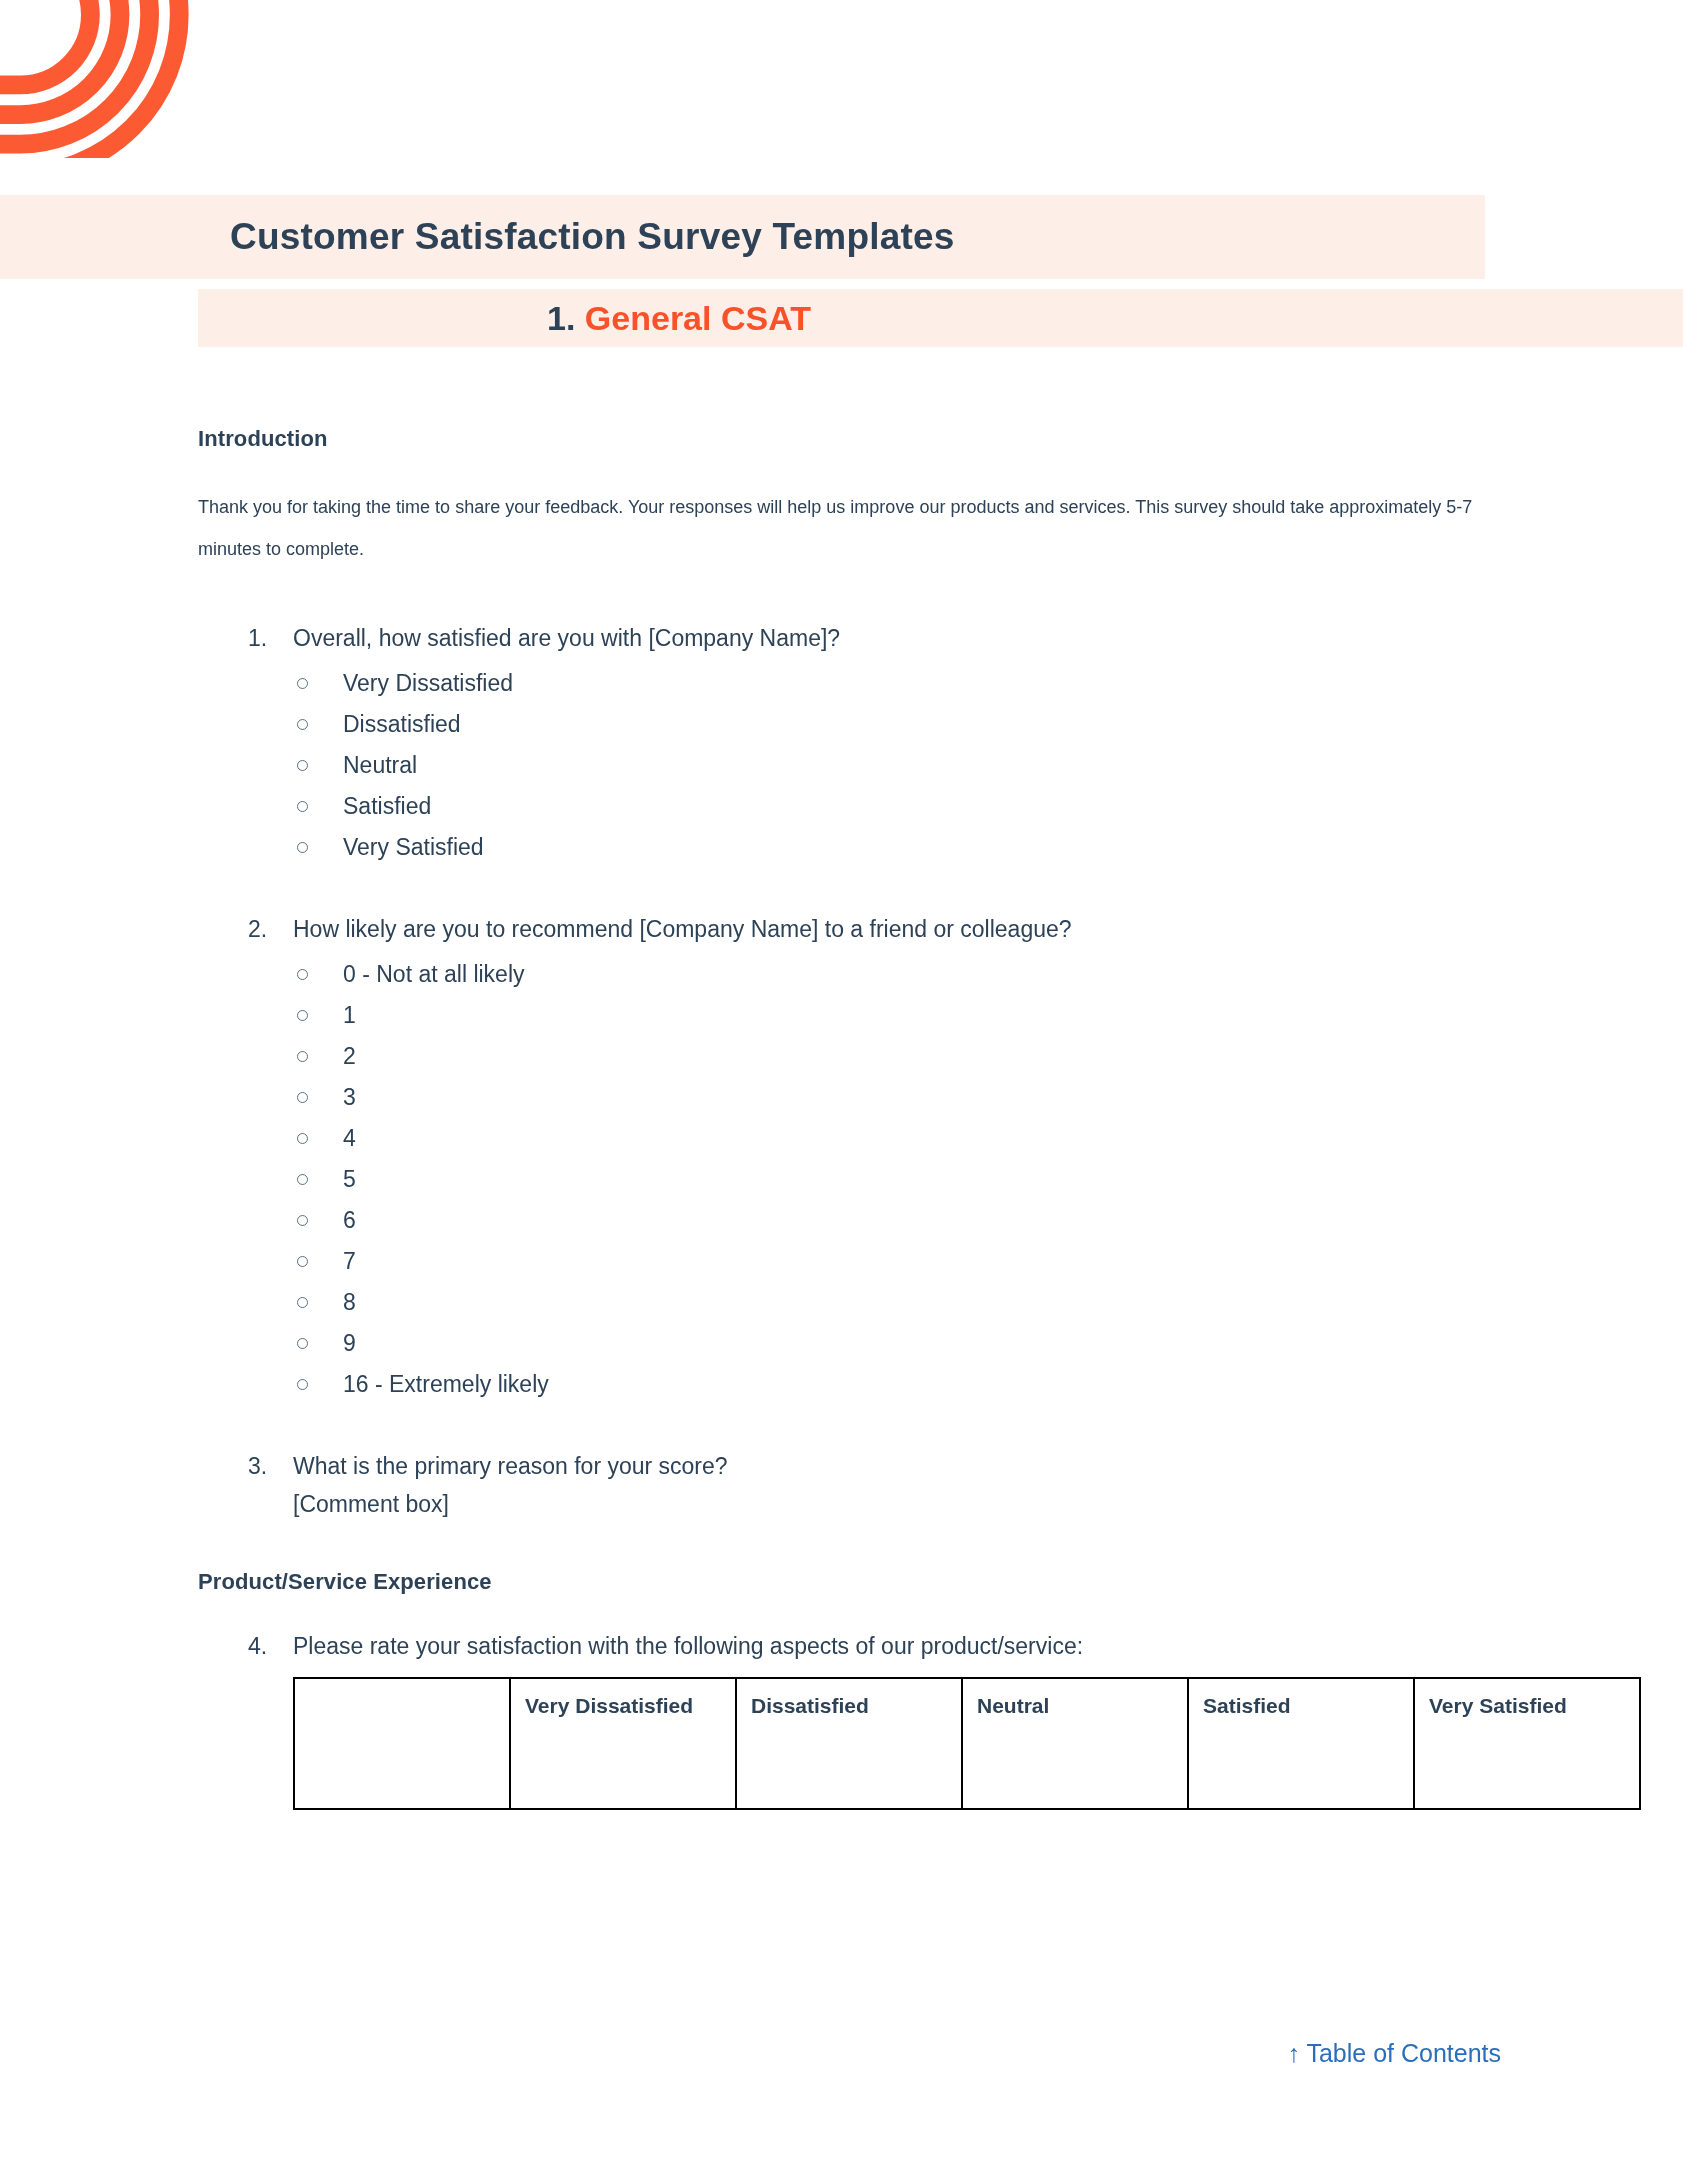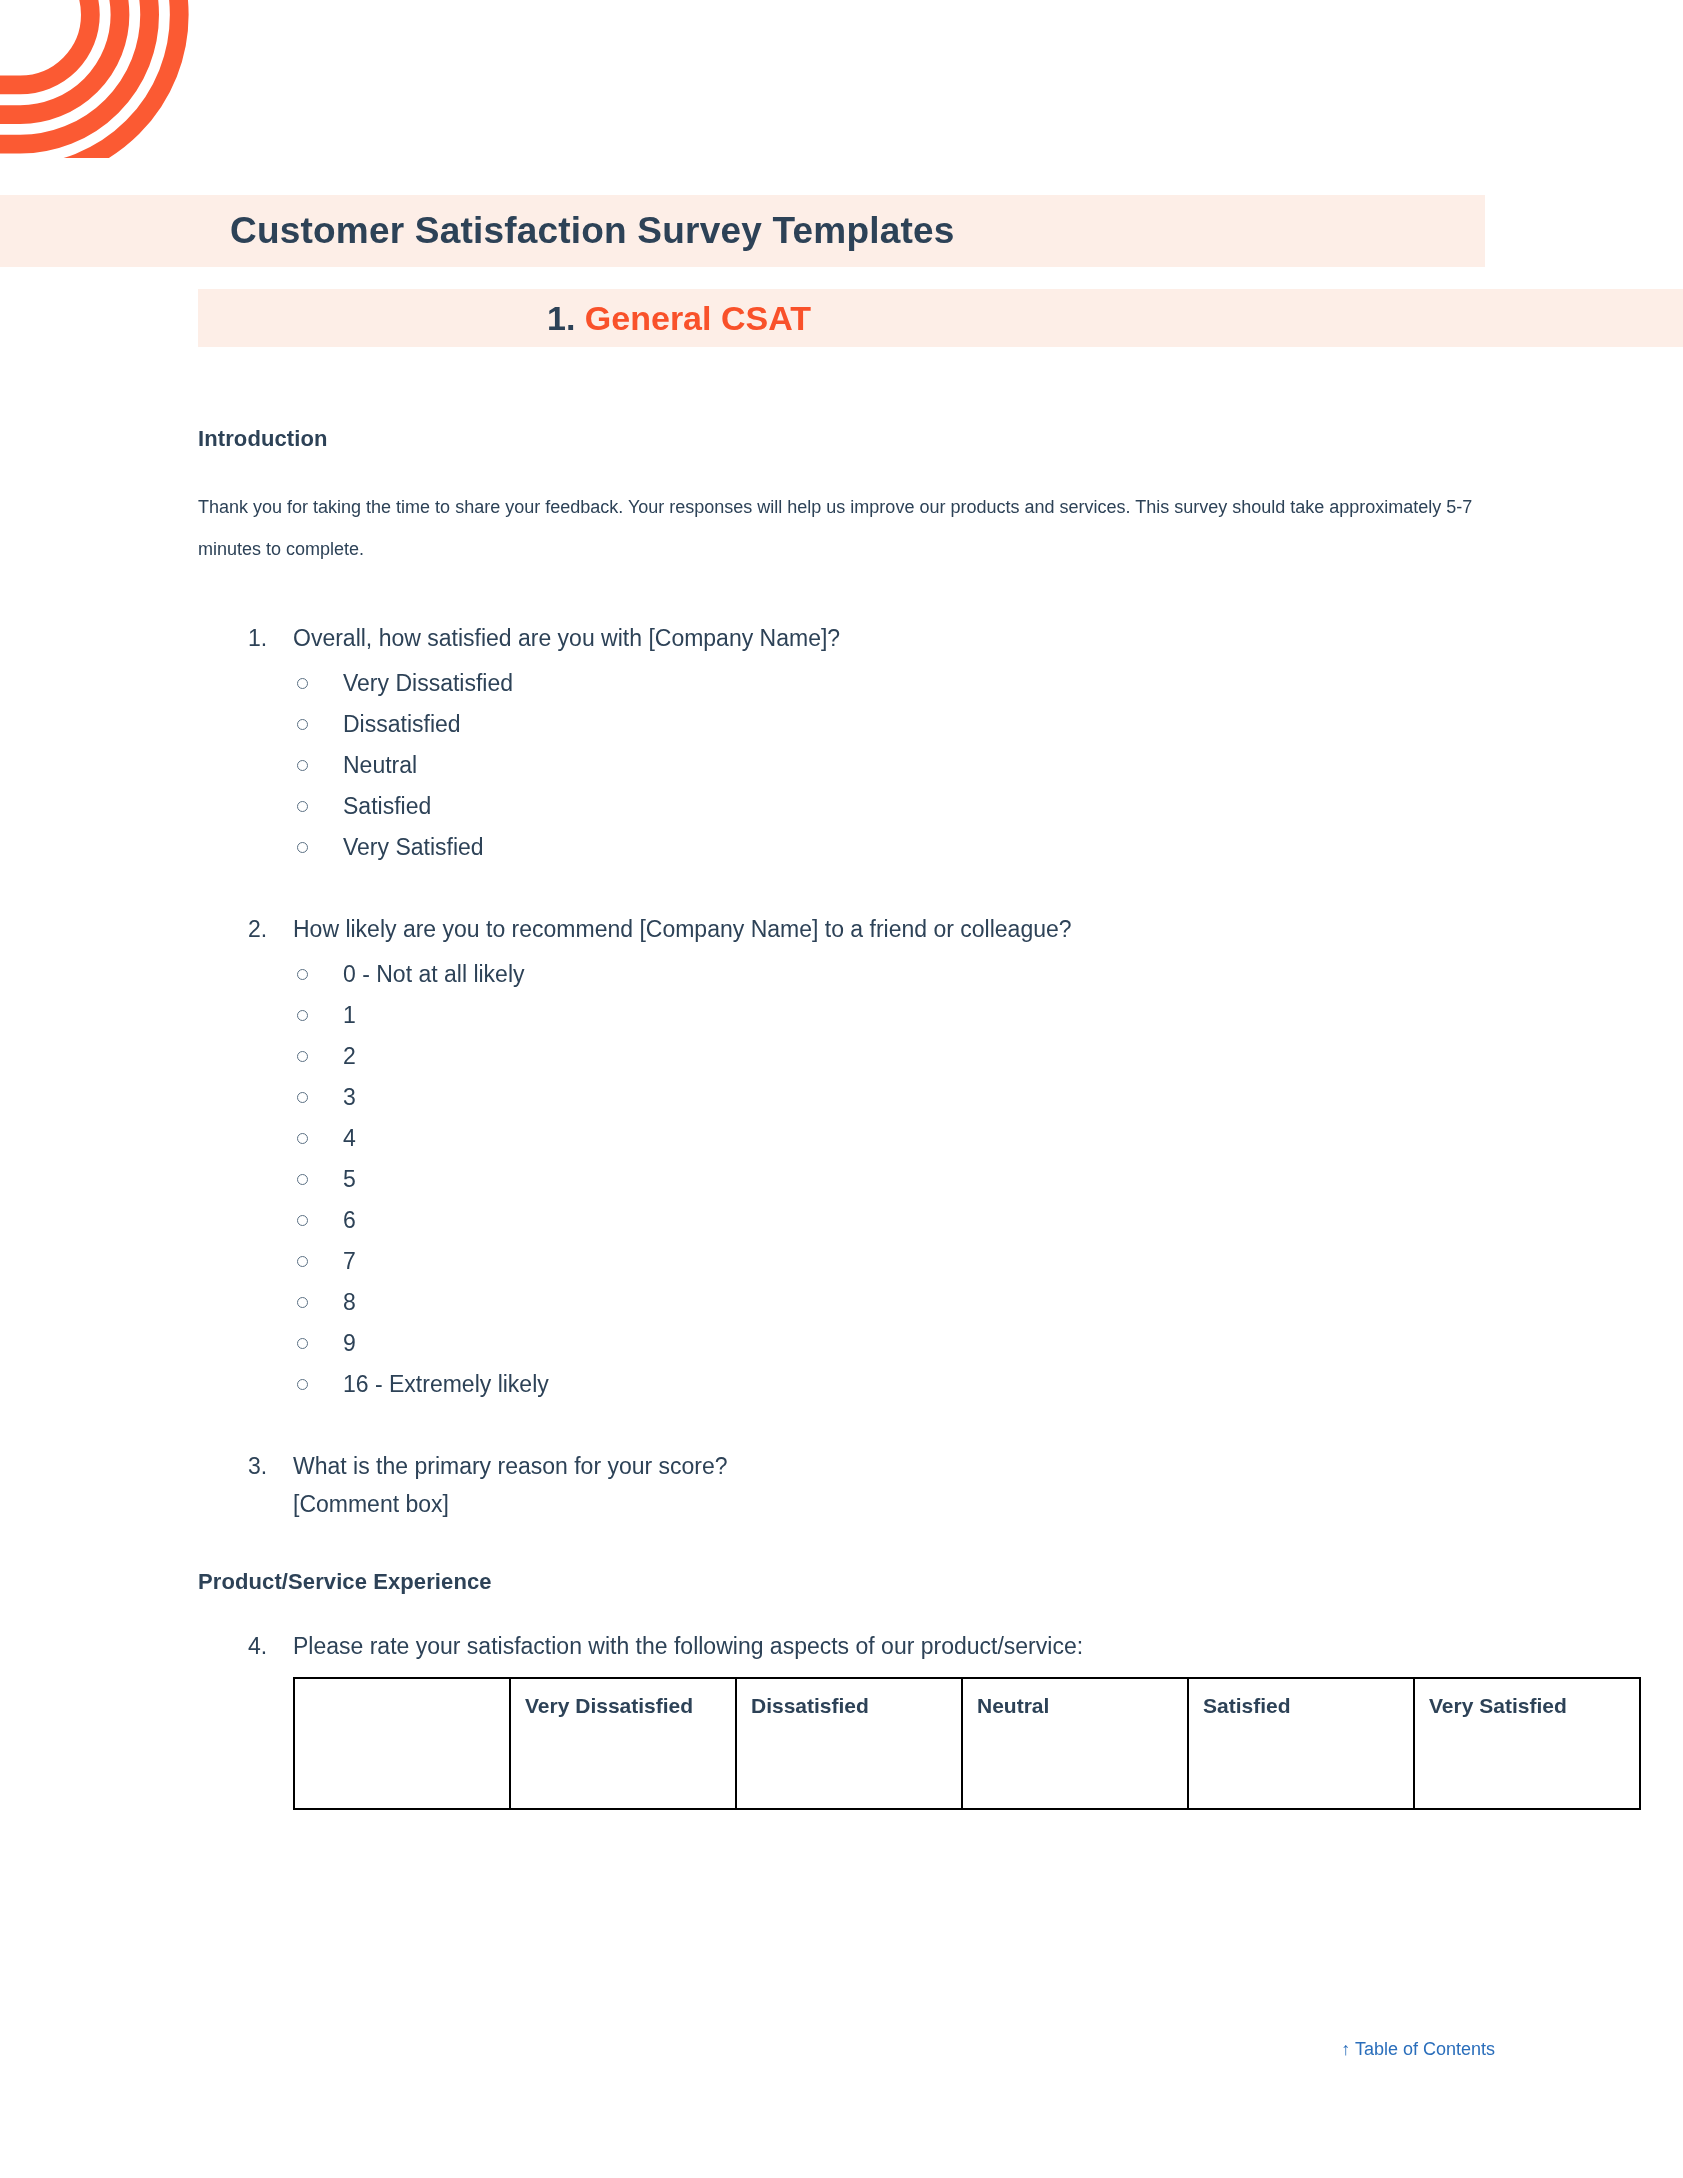--- a/index.html
+++ b/index.html
@@ -25,21 +25,21 @@
     height: 158px;
     pointer-events: none;
   }
 
   
   .title-banner {
     position: absolute;
     left: 0;
     top: 195px;
     width: 1485px;
-    height: 72px;
+    height: 84px;
     background: #fdeee7;
   }
   .title-banner .title-text {
     position: absolute;
     left: 230px;
     top: 50%;
     transform: translateY(-50%);
     font-size: 37px;
     font-weight: bold;
     color: #2d4257;
@@ -165,23 +165,23 @@
     height: 105px;
     word-wrap: break-word;
     overflow-wrap: break-word;
   }
   .rating-table td.col-aspect { width: 188px; }
   .rating-table td.col-rate   { width: 198px; }
 
   
   .toc-link {
     position: absolute;
-    right: 188px;
+    right: 182px;
     top: 2039px;
-    font-size: 18px;
+    font-size: 25px;
     color: #2a6ebb;
     text-decoration: none;
     white-space: nowrap;
   }
 </style>
 </head>
 <body>
 
 <div class="deco-arcs">
   <svg width="317" height="158" viewBox="0 0 320 160" xmlns="http://www.w3.org/2000/svg">

